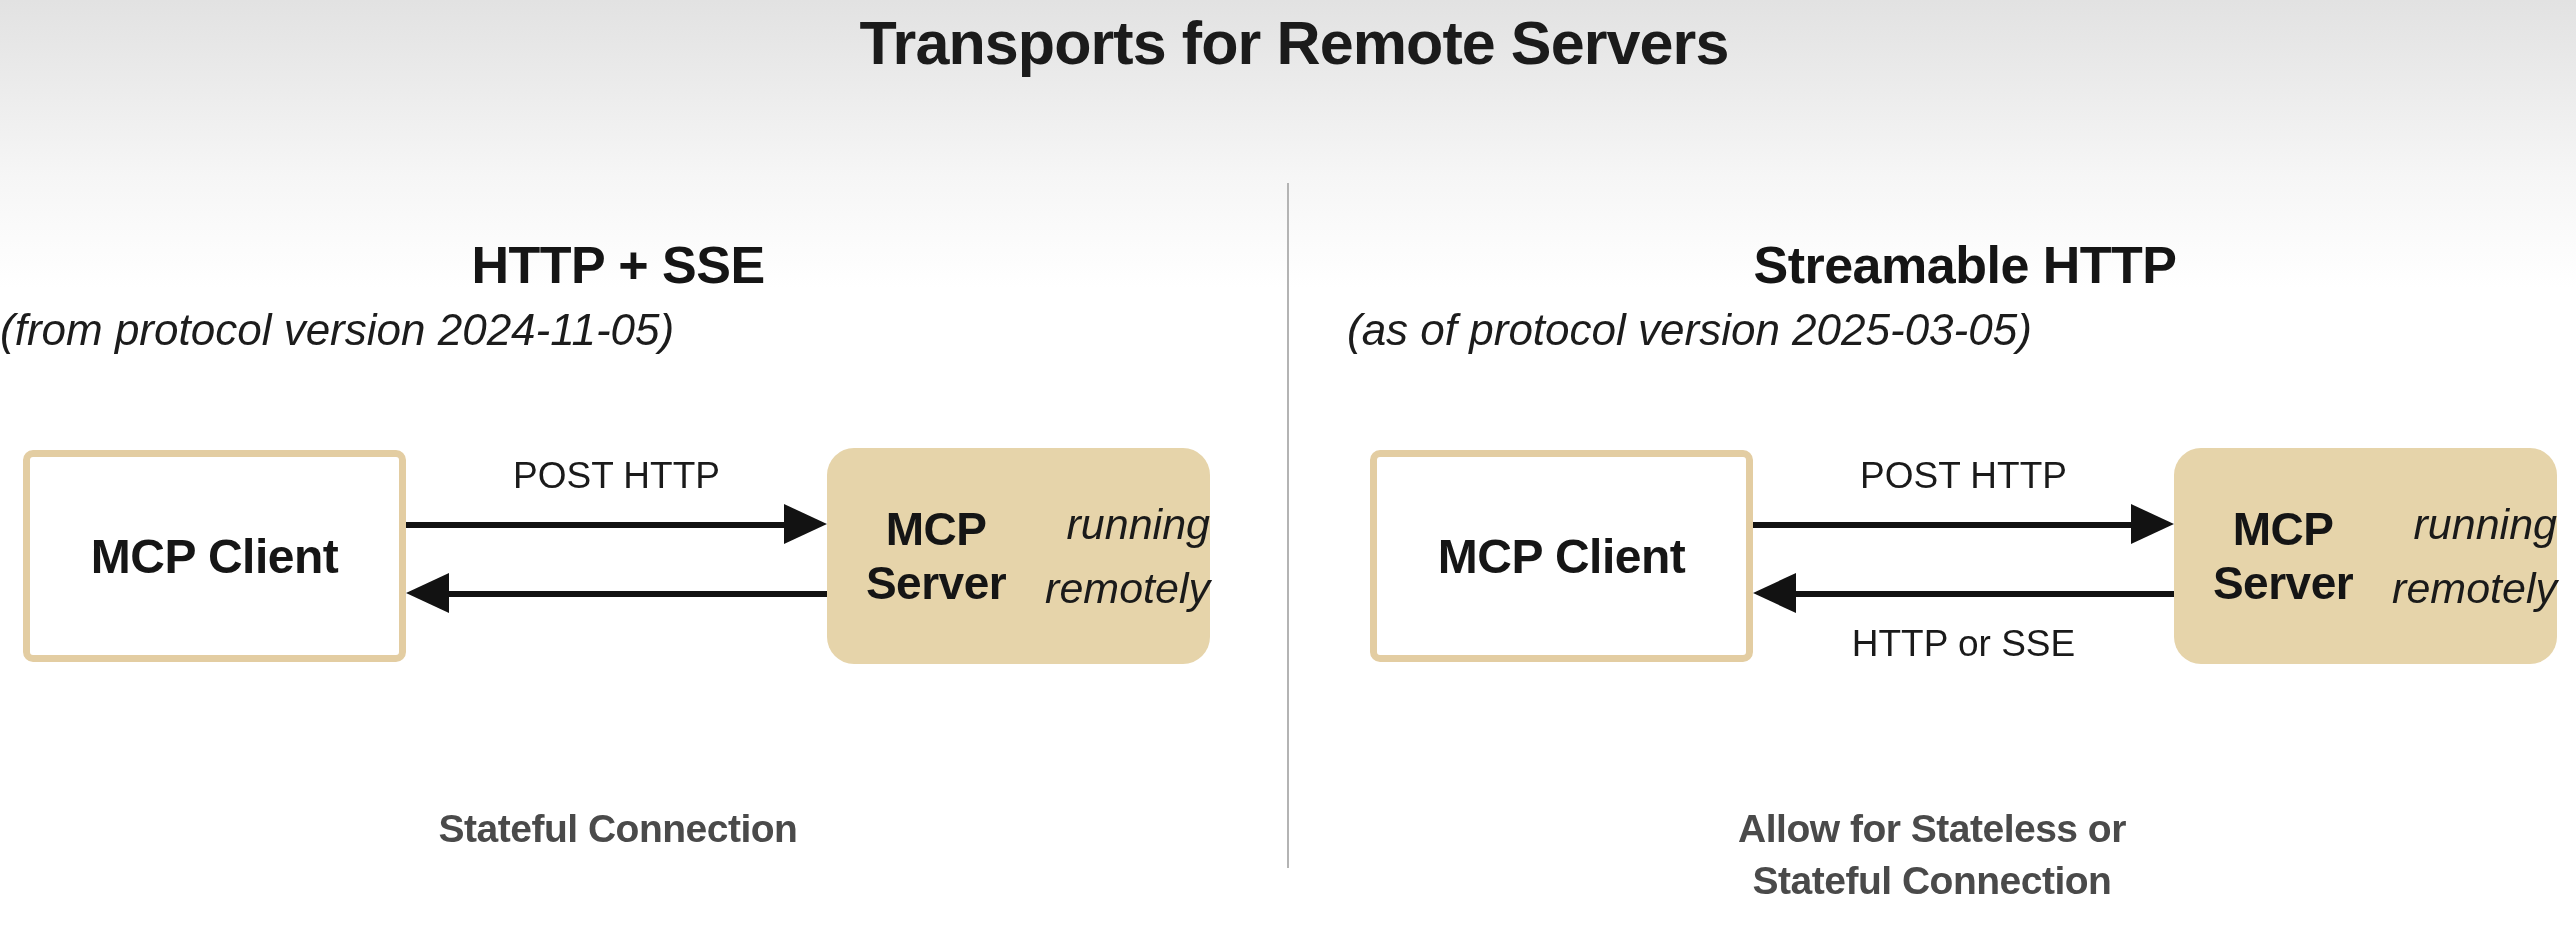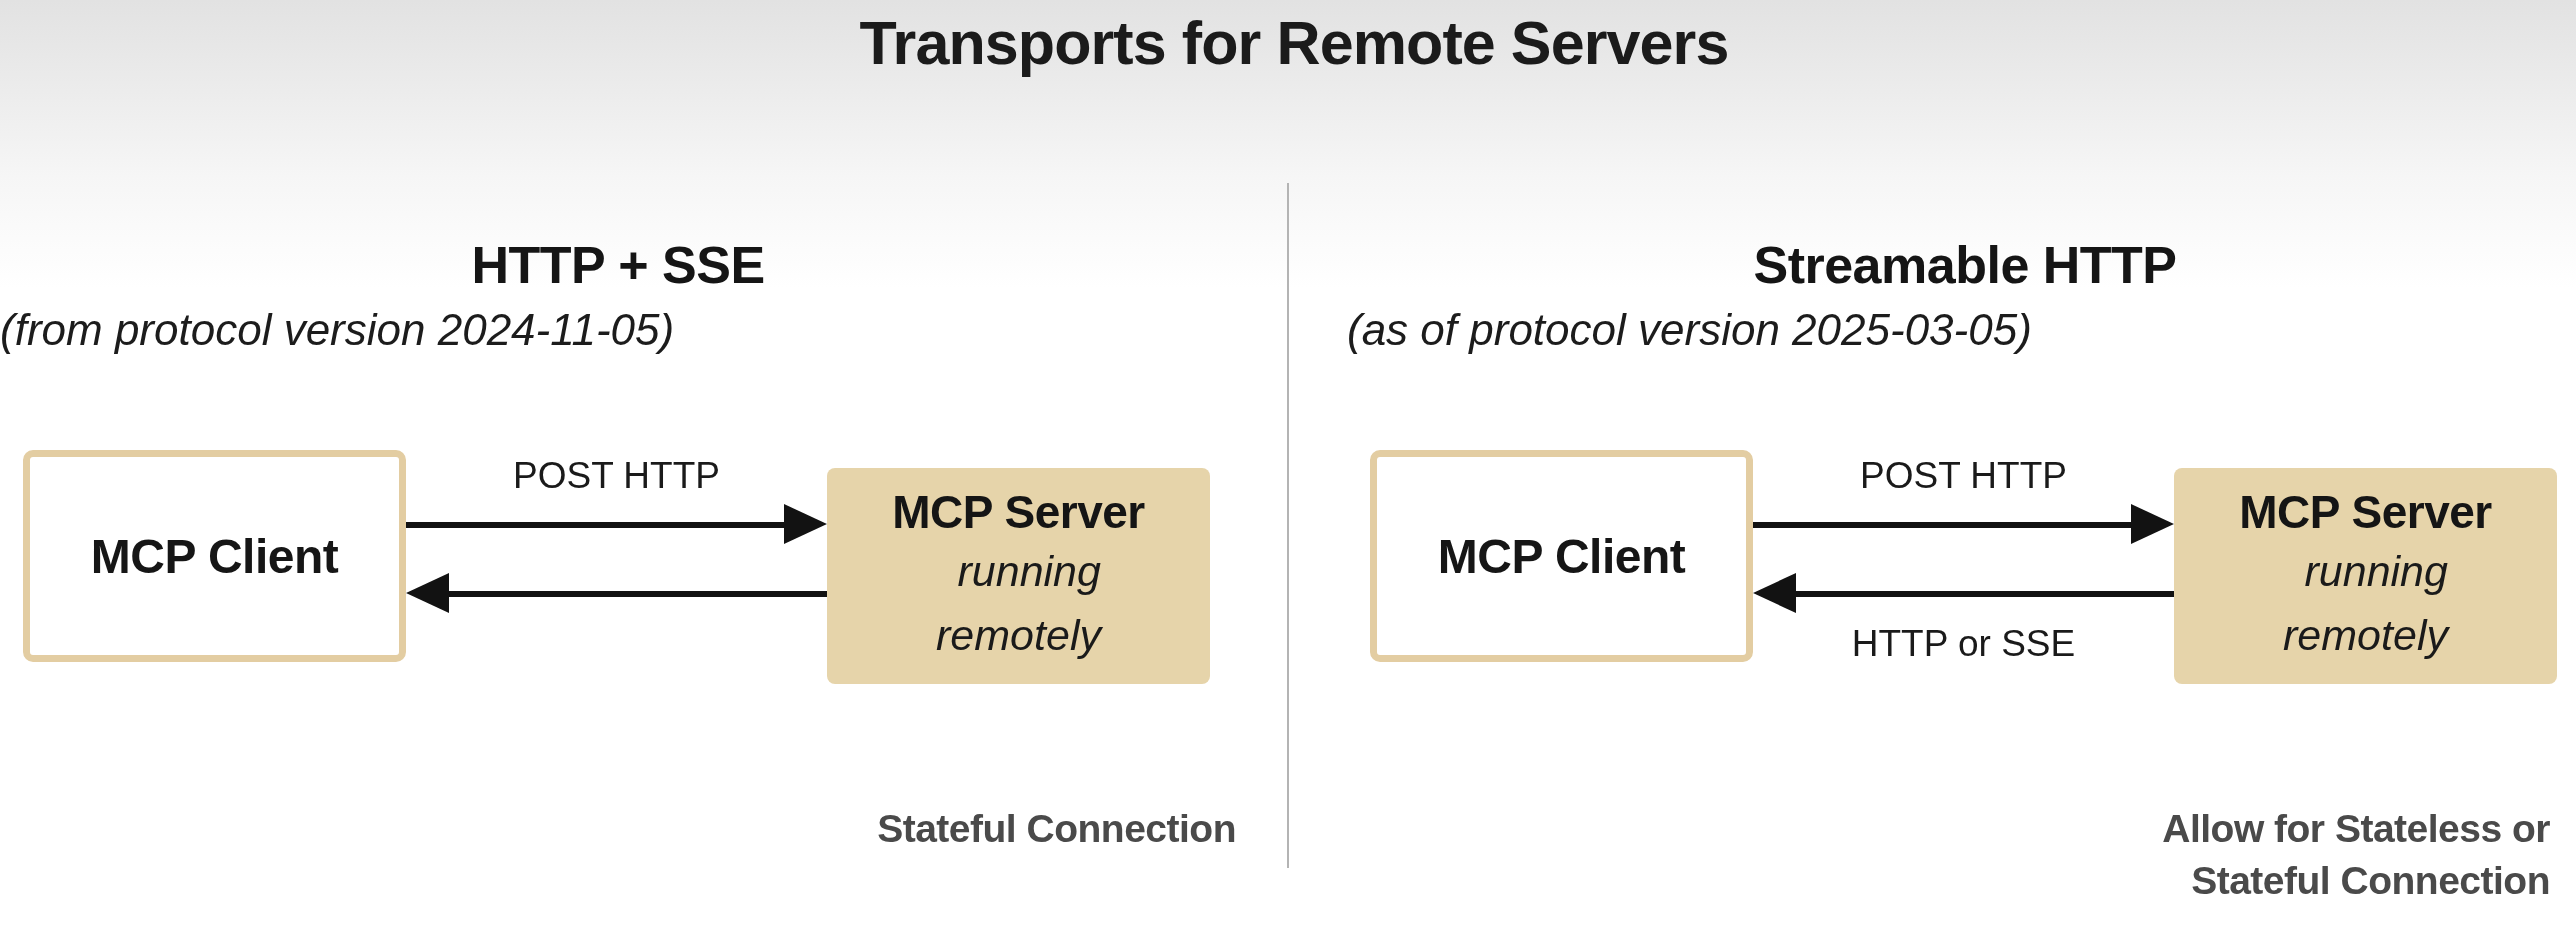--- a/index.html
+++ b/index.html
@@ -95,27 +95,26 @@
     color: #161616;
   }
 
   .server-box {
     position: absolute;
     left: 827px;
     top: 448px;
     width: 383px;
     height: 216px;
     background: #e6d4aa;
-    border-radius: 8px;
+    border-radius: 27px;
     display: flex;
-    flex-direction: column;
+    flex-direction: row;
     align-items: center;
     justify-content: center;
     text-align: center;
-    margin-top: 20px;
   }
   .server-label {
     font-size: 46px;
     line-height: 54px;
     font-weight: bold;
     letter-spacing: -0.5px;
     color: #151515;
   }
   .server-sublabel {
     font-size: 43px;
@@ -172,21 +171,21 @@
     color: #1a1a1a;
   }
   .request-label  { top: 453px; }
   .response-label { top: 621px; }
 
   .caption {
     position: absolute;
     top: 803px;
     left: 0;
     width: 100%;
-    text-align: right;
+    text-align: center;
     font-size: 39px;
     line-height: 52px;
     font-weight: bold;
     color: #4a4a4a;
     white-space: pre-line;
     letter-spacing: -0.5px;
   }
   .panel-right .caption { transform: translateX(-33px); }
 </style>
 </head>

